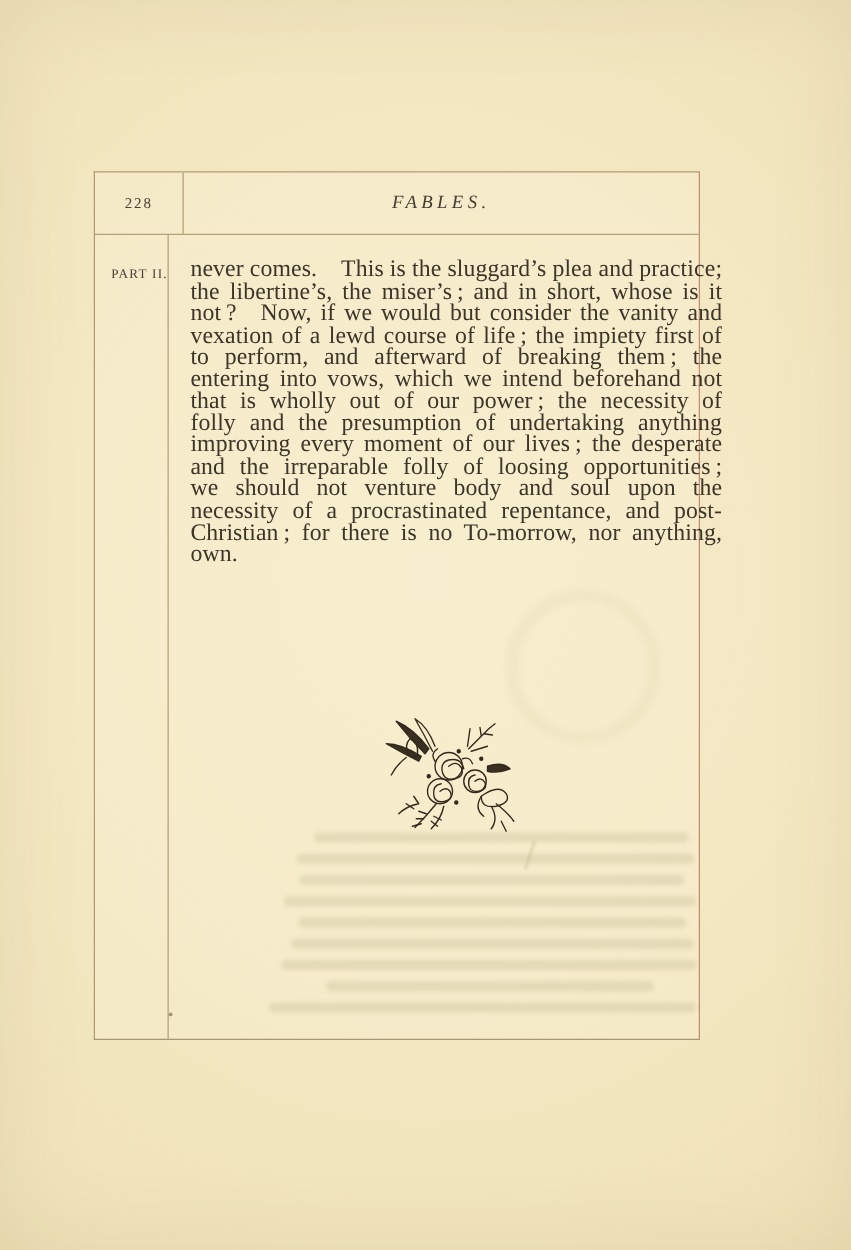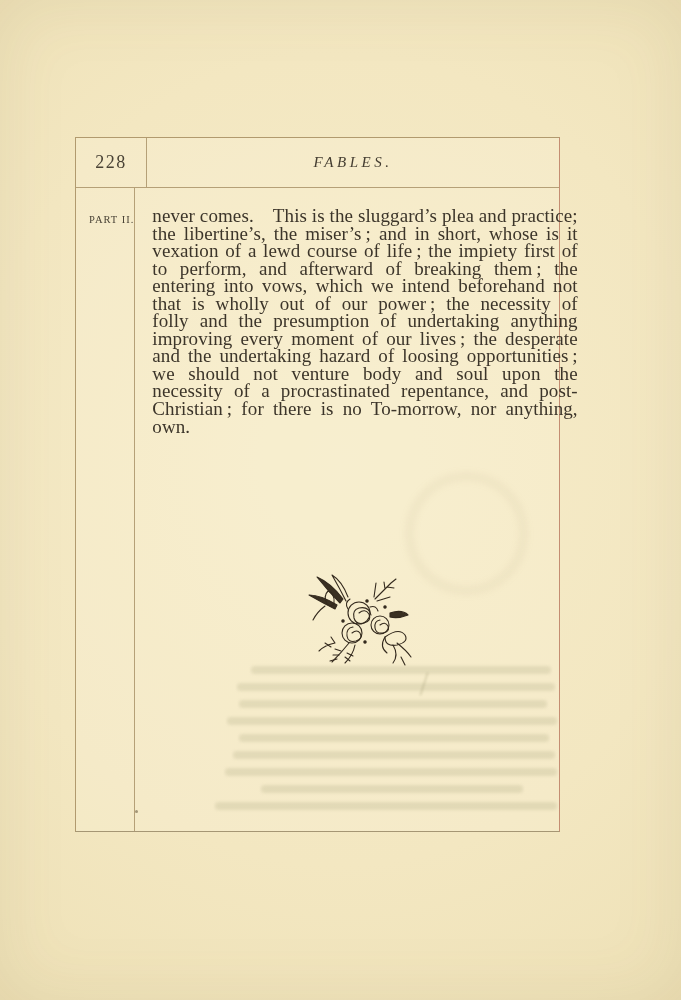--- a/index.html
+++ b/index.html
@@ -27,21 +27,21 @@
     position: absolute; left: 0; top: 0; right: 0; height: 49px;
     border-bottom: 1px solid #b5a077;
     display: flex;
   }
   .pageno-cell {
     width: 71px; box-sizing: border-box;
     border-right: 1px solid #b5a077;
     display: flex; align-items: center; justify-content: center;
   }
   .pageno {
-    font-size: 18px; letter-spacing: 1.5px; color: #4a4336;
+    font-size: 12px; letter-spacing: 1.5px; color: #4a4336;
   }
   .title-cell {
     flex: 1; display: flex; align-items: center; justify-content: center;
   }
   .running-title {
     font-style: italic; font-size: 15px; letter-spacing: 3.5px; color: #443d31;
   }
   .content-row {
     position: absolute; left: 0; top: 50px; right: 0; bottom: 0;
     display: flex;
@@ -125,27 +125,28 @@
       </div>
     </div>
 
     <div class="content-row">
       <div class="margin-col">
         <span class="margin-note">PART II.</span>
       </div>
       <div class="text-col">
           <div class="body-line">never comes. This is the sluggard’s plea and practice;</div>
           <div class="body-line">the libertine’s, the miser’s ; and in short, whose is it</div>
+          <div class="body-line">not ? Now, if we would but consider the vanity and</div>
           <div class="body-line">vexation of a lewd course of life ; the impiety first of</div>
           <div class="body-line">to perform, and afterward of breaking them ; the</div>
           <div class="body-line">entering into vows, which we intend beforehand not</div>
           <div class="body-line">that is wholly out of our power ; the necessity of</div>
           <div class="body-line">folly and the presumption of undertaking anything</div>
           <div class="body-line">improving every moment of our lives ; the desperate</div>
-          <div class="body-line">and the undertaking hazard of loosing opportunities ;</div>
+          <div class="body-line">and the irreparable folly of loosing opportunities ;</div>
           <div class="body-line">we should not venture body and soul upon the</div>
           <div class="body-line">necessity of a procrastinated repentance, and post-</div>
           <div class="body-line">Christian ; for there is no To-morrow, nor anything,</div>
           <div class="body-line last-line">own.</div>
         </div>
     </div>
 
   </div>
 
   <div class="ghost-ring"></div>

